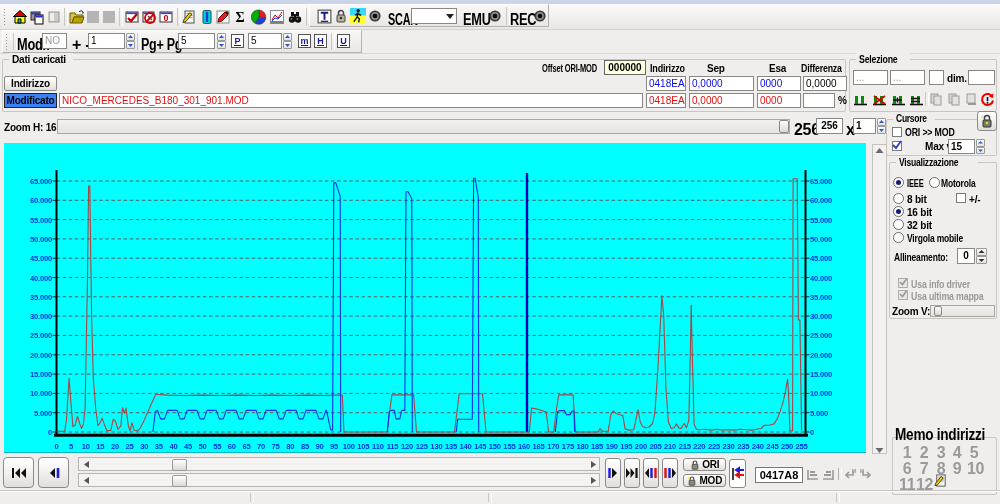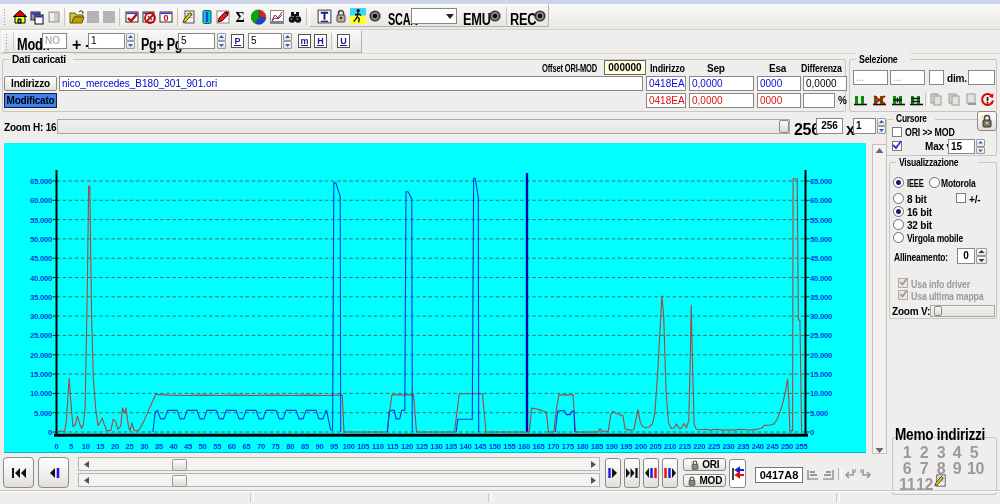--- a/index.html
+++ b/index.html
@@ -277,26 +277,26 @@
 </div>
 <div class="lbl b f10" style="left:542px;top:63px;"><span class="cx" style="transform:scaleX(.75);">Offset ORI-MOD</span></div>
 <div class="inp b" style="left:604px;top:60px;width:42px;height:15px;background:#ffffdc;border:1px solid #666;text-align:center;line-height:13px;">000000</div>
 <div class="lbl b f10" style="left:650px;top:63px;"><span class="cx" style="transform:scaleX(.9);">Indirizzo</span></div>
 <div class="lbl b f10" style="left:707px;top:63px;">Sep</div>
 <div class="lbl b f10" style="left:769px;top:63px;">Esa</div>
 <div class="lbl b f10" style="left:801px;top:63px;"><span class="cx" style="transform:scaleX(.88);">Differenza</span></div>
 <div class="xpb" style="left:4px;top:76px;width:53px;height:15px;border-radius:2px;">
       <span class="b f10">Indirizzo</span>
     </div>
-<div class="inp" style="left:59px;top:76px;width:584px;height:15px;color:#0000cc;line-height:13px;">nico_mercedes_B180_301_901.ori</div>
 <div class="inp" style="left:646px;top:76px;width:40px;height:15px;color:#0a0ae0;line-height:13px;">0418EA</div>
 <div class="inp" style="left:689px;top:76px;width:65px;height:15px;color:#0a0ae0;line-height:13px;">0,0000</div>
 <div class="inp" style="left:757px;top:76px;width:44px;height:15px;color:#0a0ae0;line-height:13px;">0000</div>
 <div class="inp" style="left:803px;top:76px;width:44px;height:15px;line-height:13px;">0,0000</div>
 <div class="ab" style="left:4px;top:93px;width:53px;height:15px;background:#3b82f6;border:1px solid #222;box-sizing:border-box;text-align:center;"><span class="b f10" style="line-height:13px;">Modificato</span></div>
+<div class="inp" style="left:59px;top:93px;width:584px;height:15px;color:#e01010;line-height:13px;">NICO_MERCEDES_B180_301_901.MOD</div>
 <div class="inp" style="left:646px;top:93px;width:40px;height:15px;color:#e01010;line-height:13px;">0418EA</div>
 <div class="inp" style="left:689px;top:93px;width:65px;height:15px;color:#e01010;line-height:13px;">0,0000</div>
 <div class="inp" style="left:757px;top:93px;width:44px;height:15px;color:#e01010;line-height:13px;">0000</div>
 <div class="inp" style="left:803px;top:93px;width:32px;height:15px;"></div>
 <div class="lbl b" style="left:838px;top:95px;font-size:10px;">%</div>
 
 <div class="gb" style="left:849px;top:59px;width:148px;height:53px;">
  <div class="gbt"><span class="cx" style="transform:scaleX(.8);">Selezione</span></div>
 </div>
 <div class="inp" style="left:853px;top:70px;width:35px;height:15px;color:#9a9a9a;line-height:13px;">...</div>

